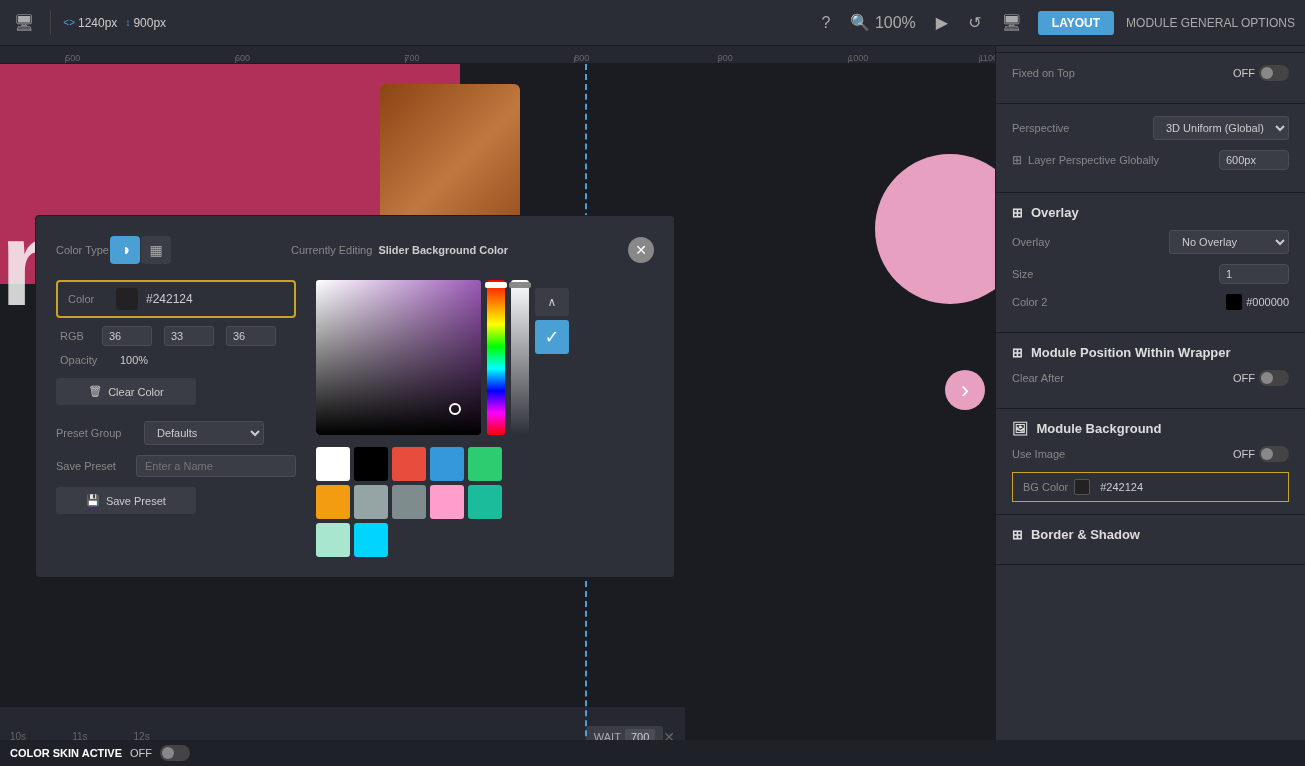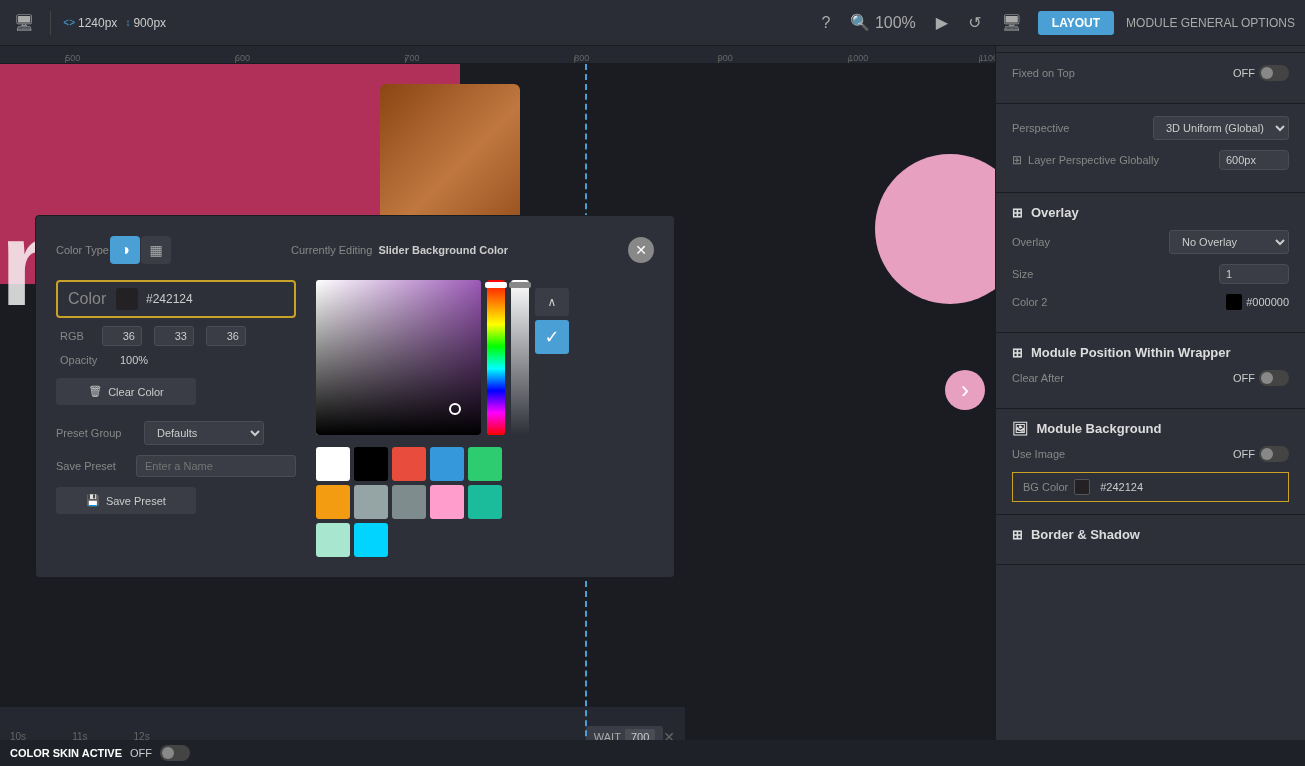--- a/index.html
+++ b/index.html
@@ -86,27 +86,27 @@
     .color-type-btn { background: #4a9fd4; color: #fff; width: 30px; height: 28px; border-radius: 4px; display: flex; align-items: center; justify-content: center; cursor: pointer; font-size: 16px; }
     .color-type-btn-inactive { background: #3a3d45; color: #aaa; width: 30px; height: 28px; border-radius: 4px; display: flex; align-items: center; justify-content: center; cursor: pointer; font-size: 14px; }
     .currently-editing { color: #888; font-size: 11px; }
     .editing-name { color: #ccc; font-size: 11px; font-weight: bold; }
 
     .picker-body { display: flex; gap: 20px; }
     .picker-left { width: 240px; }
     .picker-right { flex: 1; }
 
     .color-field-row { display: flex; align-items: center; gap: 8px; margin-bottom: 8px; border: 2px solid #c9a227; border-radius: 4px; padding: 6px 10px; }
-    .color-field-label { color: #888; font-size: 16px; width: 40px; }
+    .color-field-label { color: #888; font-size: 11px; width: 40px; }
     .color-hex-preview { width: 22px; height: 22px; background: #242124; border-radius: 3px; }
     .color-hex-input { background: transparent; border: none; color: #ccc; font-size: 12px; width: 80px; outline: none; }
 
     .rgb-row { display: flex; align-items: center; gap: 12px; margin-bottom: 8px; padding: 0 4px; }
     .rgb-label { color: #888; font-size: 11px; width: 30px; }
-    .rgb-input { background: #3a3d45; border: 1px solid #4a4d55; color: #ccc; font-size: 11px; padding: 3px 6px; border-radius: 3px; width: 40px; text-align: right; }
+    .rgb-input { background: #3a3d45; border: 1px solid #4a4d55; color: #ccc; font-size: 11px; padding: 3px 6px; border-radius: 3px; width: 50px; text-align: left; }
     .opacity-row { display: flex; align-items: center; gap: 10px; margin-bottom: 12px; padding: 0 4px; }
     .opacity-label { color: #888; font-size: 11px; width: 50px; }
     .opacity-val { color: #ccc; font-size: 11px; }
 
     .clear-color-btn { background: #3a3d45; border: none; color: #ccc; padding: 7px 14px; border-radius: 3px; cursor: pointer; font-size: 11px; display: flex; align-items: center; gap: 6px; width: 140px; justify-content: center; margin-bottom: 16px; }
 
     .preset-group-row { display: flex; align-items: center; gap: 8px; margin-bottom: 10px; }
     .preset-label { color: #888; font-size: 11px; width: 80px; }
     .preset-select { background: #3a3d45; border: 1px solid #4a4d55; color: #ccc; font-size: 11px; padding: 4px 8px; border-radius: 3px; min-width: 120px; }
     .preset-name-input { background: #3a3d45; border: 1px solid #4a4d55; color: #888; font-size: 11px; padding: 4px 8px; border-radius: 3px; flex: 1; }

